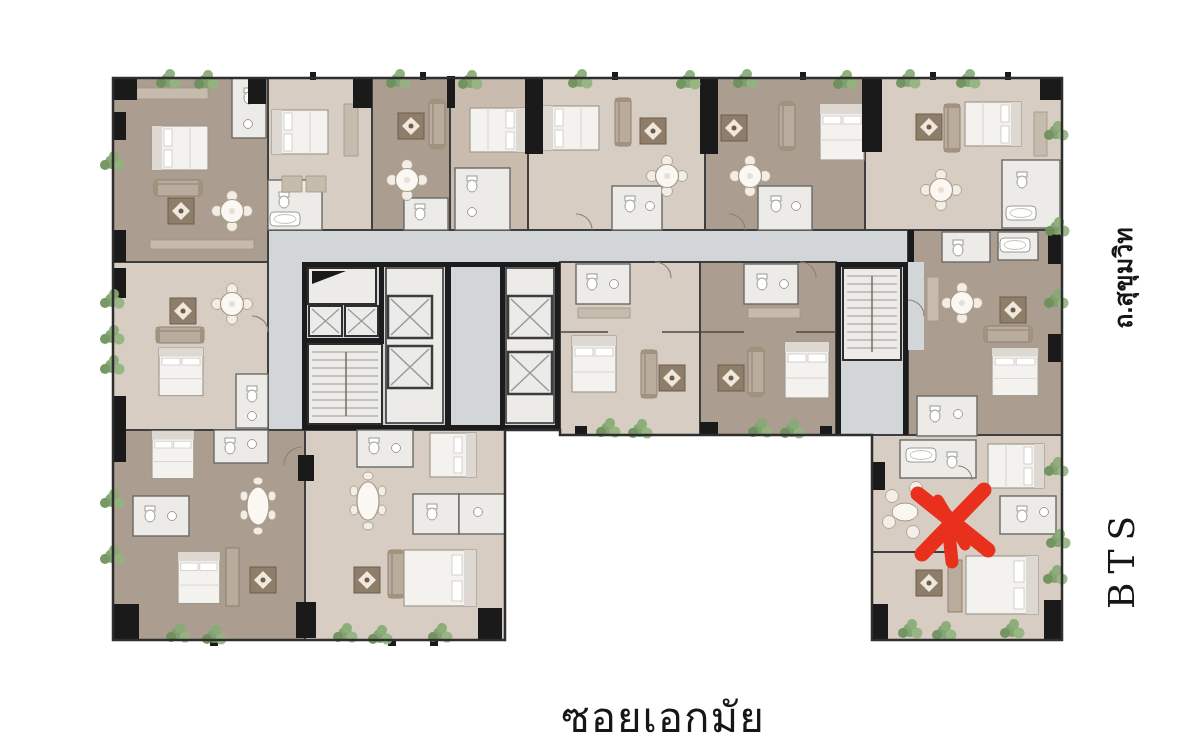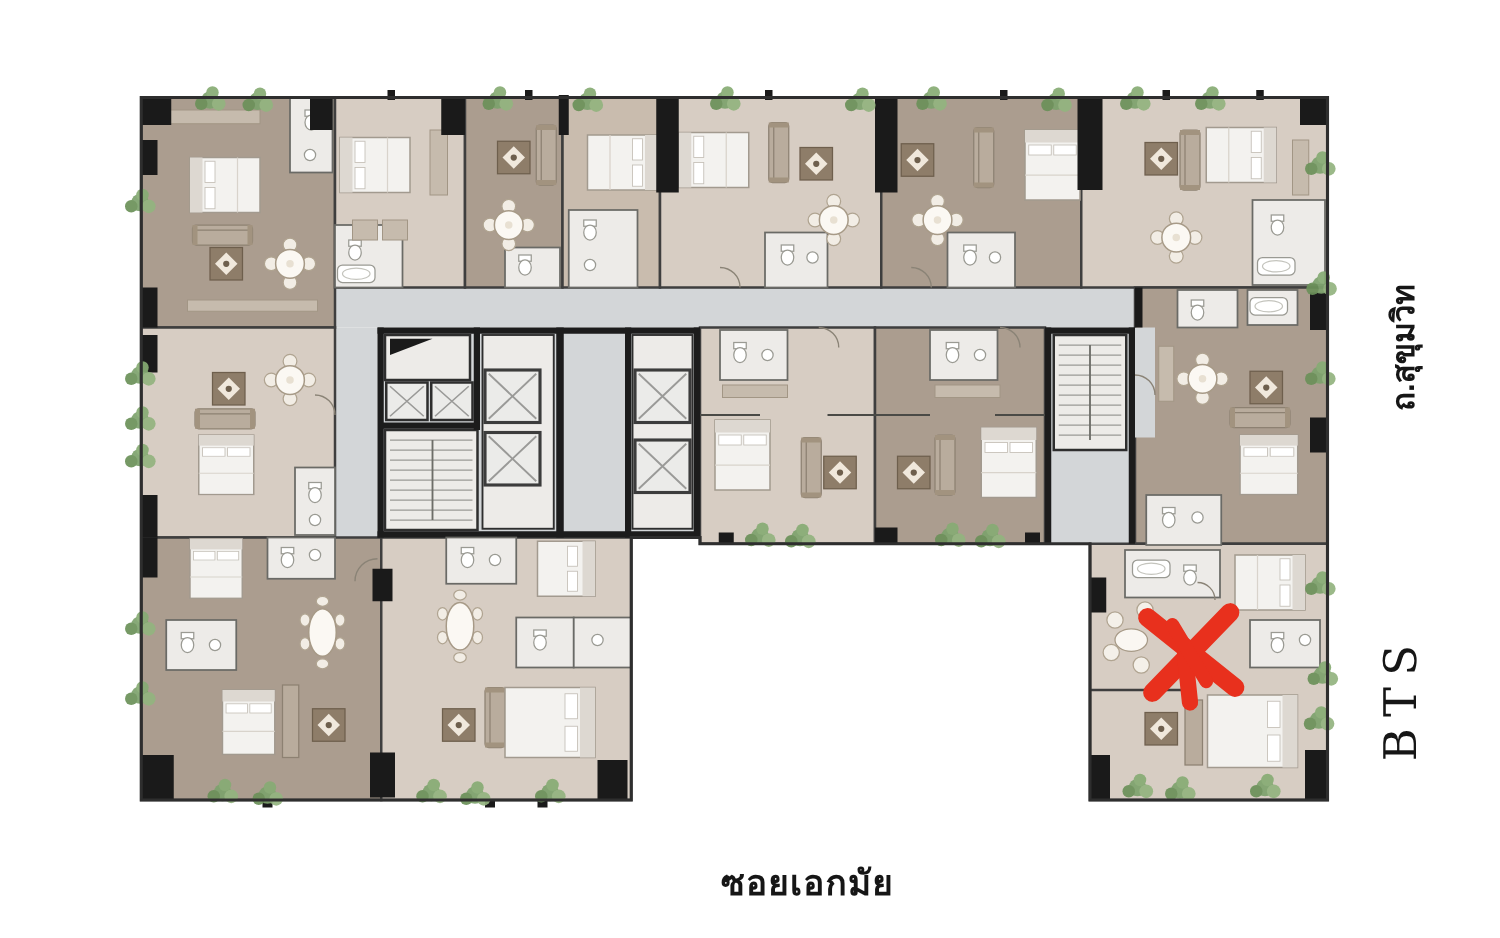--- a/index.html
+++ b/index.html
@@ -1,21 +1,21 @@
 <!DOCTYPE html>
 <html><head>
 <meta charset="utf-8">
 <style>
   html,body{margin:0;padding:0;background:#fff;}
   .stage{position:relative;width:1200px;height:750px;background:#ffffff;overflow:hidden;
          font-family:"Liberation Sans",sans-serif;}
   .stage svg{position:absolute;left:0;top:0;}
   .lbl{position:absolute;color:#161616;}
-  .lbl-soi{left:446px;top:684px;width:400px;text-align:center;
-           font-size:28px;font-weight:700;letter-spacing:1px;}
+  .lbl-soi{left:463px;top:684px;width:400px;text-align:center;
+           font-size:42px;font-weight:400;letter-spacing:1px;}
   .lbl-road{left:1023px;top:264px;width:200px;height:28px;line-height:28px;text-align:center;
             font-size:25px;font-weight:600;transform:rotate(-90deg);white-space:nowrap;}
   .lbl-bts{left:1022px;top:538px;width:200px;height:40px;line-height:40px;text-align:center;
            font-family:"DejaVu Serif",serif;font-size:36px;letter-spacing:9px;
            transform:rotate(-90deg);white-space:nowrap;}
 </style>
 </head>
 <body>
 
 <div class="stage">

